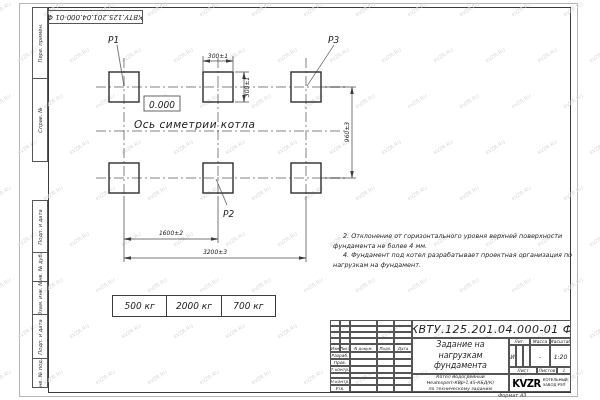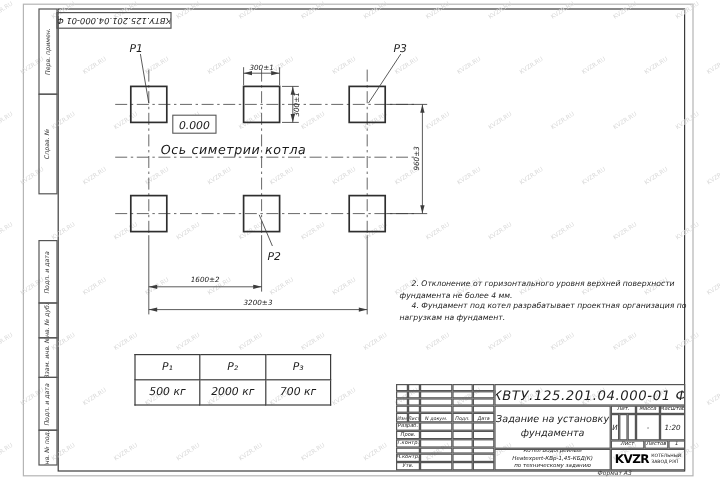--- a/index.html
+++ b/index.html
@@ -250,41 +250,36 @@
     <text class="dimtxt" x="215" y="254" text-anchor="middle">3200±3</text>
     <text class="plabel" x="108" y="43">Р1</text>
     <text class="plabel" x="223" y="217">Р2</text>
     <text class="plabel" x="328" y="43">Р3</text>
     <text class="elev" x="162" y="107.5" text-anchor="middle">0.000</text>
     <text class="axis" x="134" y="128">Ось симетрии котла</text>
   </svg>
 
   <table class="load-table">
     <tbody>
-      <tr id="lt-head">
-          <td>Р₁</td>
-          <td>Р₂</td>
-          <td>Р₃</td>
-        </tr>
       <tr id="lt-vals">
           <td>500 кг</td>
           <td>2000 кг</td>
           <td>700 кг</td>
         </tr>
     </tbody>
   </table>
 
   <div id="notes" class="abs notes">
       <p>2. Отклонение от горизонтального уровня верхней поверхности фундамента не более 4 мм.</p>
       <p>4. Фундамент под котел разрабатывает проектная организация по нагрузкам на фундамент.</p>
     </div>
 
   <div id="tb" class="abs tb">
     <div class="tb-cell tb-desig" style="left:82px;top:0;width:159px;height:18px;">КВТУ.125.201.04.000-01 Ф</div>
-    <div class="tb-cell tb-title" style="left:82px;top:18px;width:97px;height:36px;">Задание на установку фундамента</div>
+    <div class="tb-cell tb-title" style="left:82px;top:18px;width:97px;height:36px;">Задание на нагрузкам фундамента</div>
     <div id="tb-product" class="tb-cell tb-prod" style="left:82px;top:54px;width:97px;height:18px;">
         <div>Котел Водогрейный</div>
         <div>Heatexpert-КВр-1,45-КБД(К)</div>
         <div>по техническому заданию</div>
       </div>
     <div class="tb-cell" style="left:179px;top:18px;width:21px;height:7px;">Лит.</div>
     <div class="tb-cell" style="left:200px;top:18px;width:20px;height:7px;">Масса</div>
     <div class="tb-cell" style="left:220px;top:18px;width:21px;height:7px;">Масштаб</div>
     <div class="tb-cell tb-val" style="left:179px;top:25px;width:7px;height:22px;">И</div>
     <div class="tb-cell" style="left:186px;top:25px;width:7px;height:22px;"></div>

